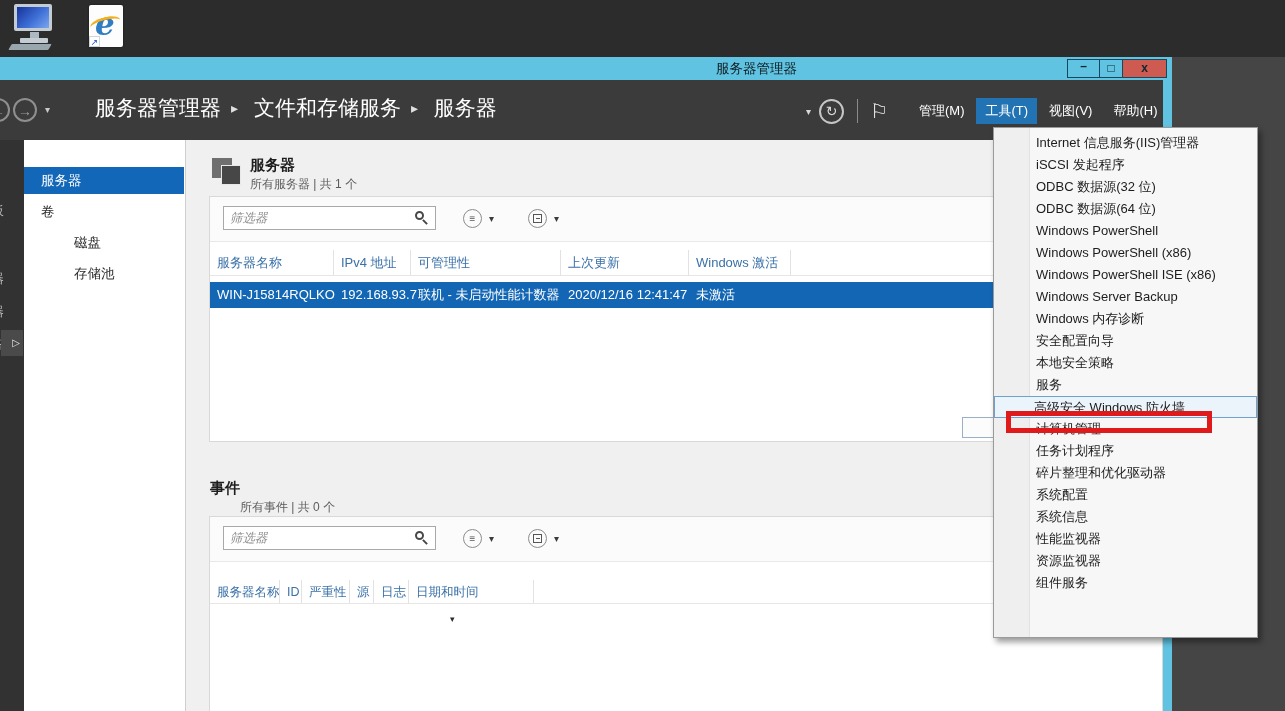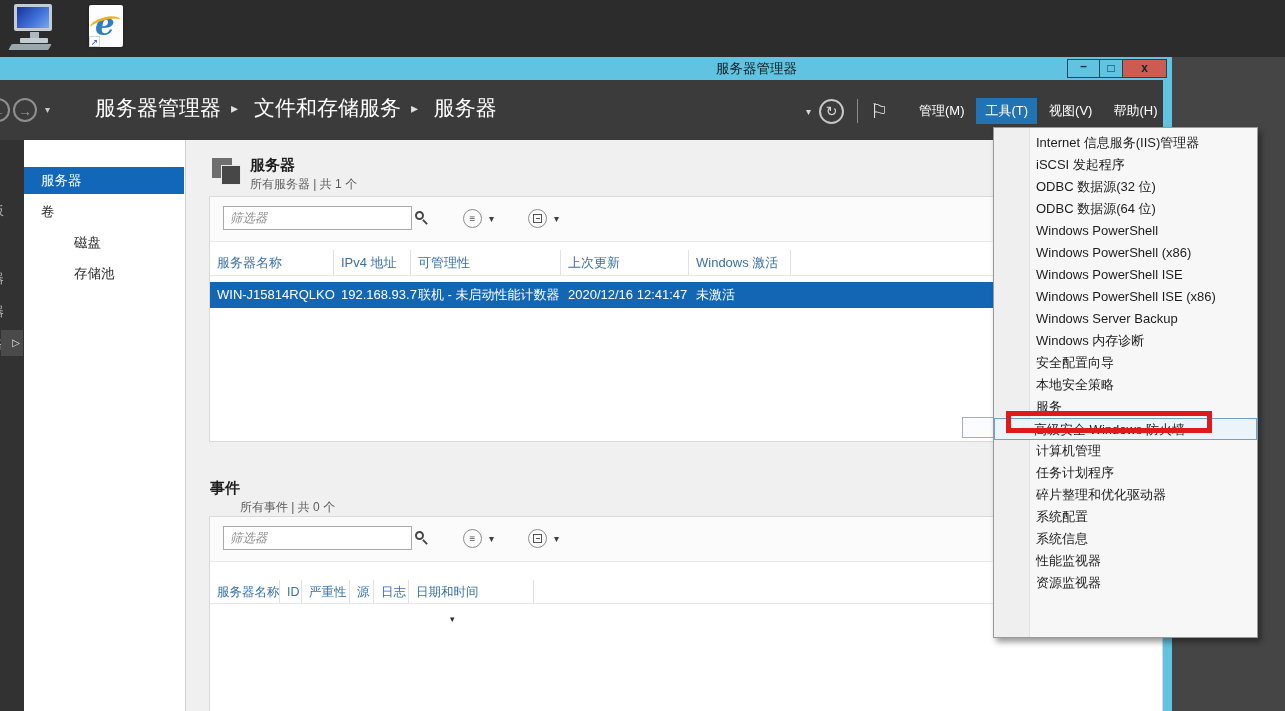--- a/index.html
+++ b/index.html
@@ -68,21 +68,21 @@
   .main { position:absolute; left:186px; top:83px; width:977px; height:571px; background:#f0f0f0; }
   .tile-icon { position:absolute; left:26px; top:16px; width:32px; height:32px; }
   .tile-icon .b1 { position:absolute; left:0; top:2px; width:20px; height:20px; background:#6f6f6f; }
   .tile-icon .b2 { position:absolute; left:9px; top:9px; width:20px; height:20px; background:#474747; border:1px solid #e9e9e9; }
   .tile-title { position:absolute; font-size:15px; font-weight:bold; color:#1e1e1e; }
   .tile-sub { position:absolute; font-size:12px; color:#5c5c5c; }
   .panel { position:absolute; left:23px; width:954px; background:#fbfbfb; border:1px solid #d9d9d9; }
   #panel-servers { top:56px; height:246px; }
   #panel-events { top:376px; height:200px; }
   .panel-body { position:absolute; left:0; right:0; top:44px; bottom:0; background:#ffffff; border-top:1px solid #e8e8e8; }
-  .filterbox { position:absolute; left:13px; top:9px; width:189px; height:24px; border:1px solid #a9a9a9; background:#fff;
+  .filterbox { position:absolute; left:13px; top:9px; width:213px; height:24px; border:1px solid #a9a9a9; background:#fff;
     font-size:12.5px; padding:0 22px 0 6px; color:#737373; }
   .filterbox::placeholder { color:#8a8a8a; font-style:italic; }
   .mag { position:absolute; left:205px; top:14px; width:9px; height:9px; border:2px solid #474747; border-radius:50%; pointer-events:none; }
   .mag::after { content:""; position:absolute; left:7px; top:6px; width:2px; height:6px; background:#474747; transform:rotate(-45deg); }
   .cbtn { position:absolute; top:12px; width:19px; height:19px; border:1px solid #8b8b8b; border-radius:50%;
     color:#555; font-size:10px; text-align:center; line-height:17px; cursor:pointer; }
   .cbtn.b1 { left:253px; }
   .cbtn.b2 { left:318px; }
   .cbtn-caret { position:absolute; top:16px; font-size:10px; color:#3c3c3c; cursor:pointer; }
   .cbtn-caret.c1 { left:279px; }
@@ -286,21 +286,20 @@
         <li>iSCSI 发起程序</li>
 
         <li>ODBC 数据源(32 位)</li>
 
         <li>ODBC 数据源(64 位)</li>
 
         <li>Windows PowerShell</li>
 
         <li>Windows PowerShell (x86)</li>
 
-        <li>Windows PowerShell ISE</li>
 
         <li>Windows PowerShell ISE (x86)</li>
 
         <li>Windows Server Backup</li>
 
         <li>Windows 内存诊断</li>
 
         <li>安全配置向导</li>
 
         <li>本地安全策略</li>
@@ -317,19 +316,20 @@
         <li>碎片整理和优化驱动器</li>
 
         <li>系统配置</li>
 
         <li>系统信息</li>
 
         <li>性能监视器</li>
 
         <li>资源监视器</li>
 
+        <li>组件服务</li>
 
     </ul>
   </div>
 
   <div class="red-annotation"></div>
 
 </div>
 
 </body></html>

